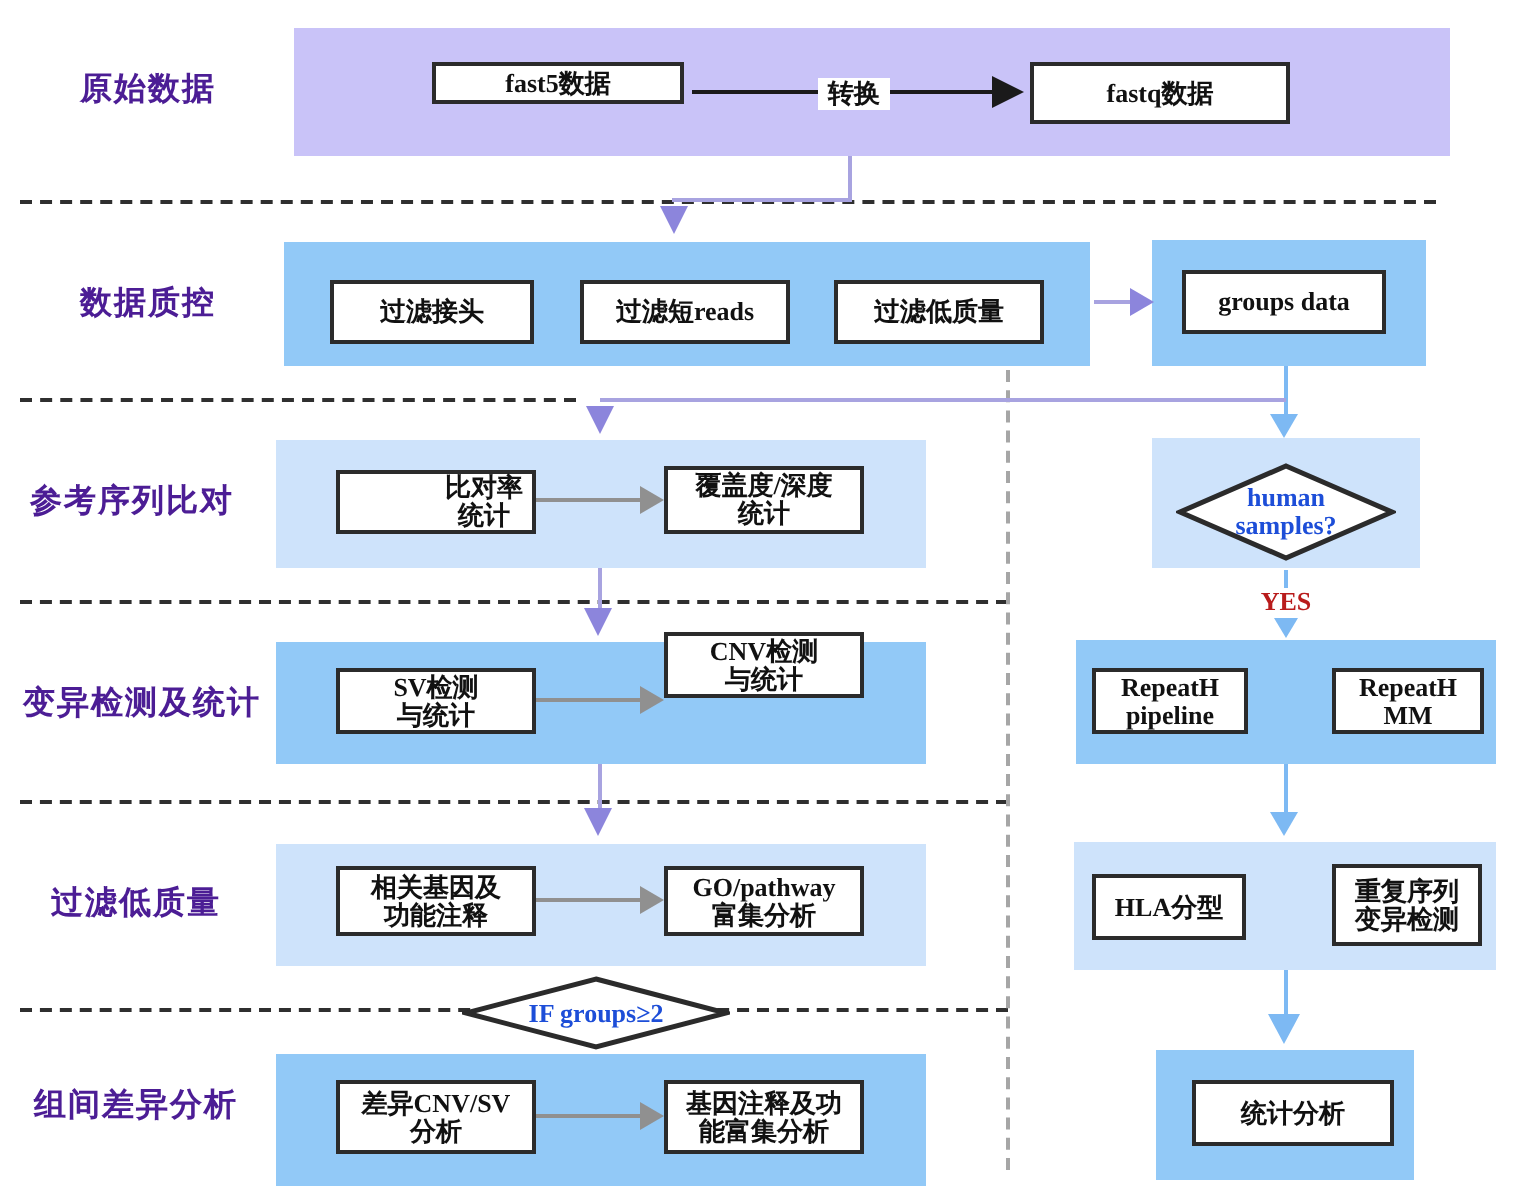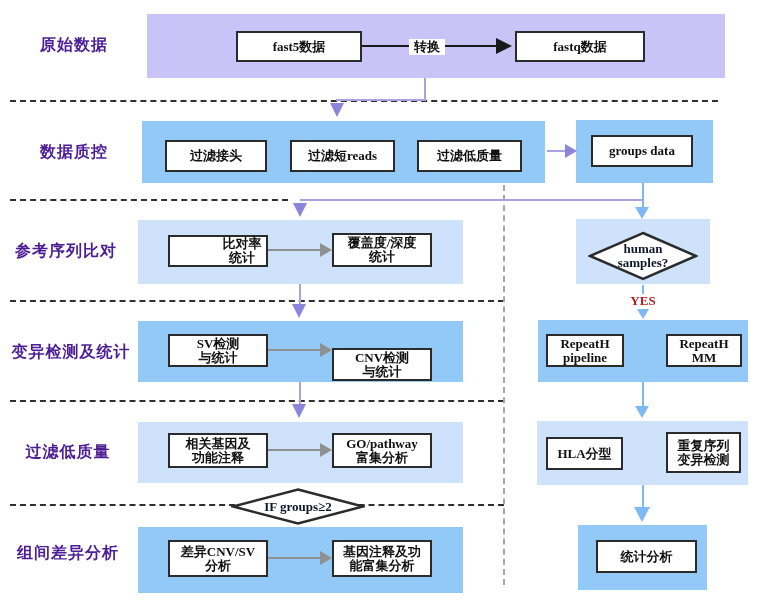--- a/index.html
+++ b/index.html
@@ -34,21 +34,21 @@
   .dashH{position:absolute;z-index:2;height:0;border-top:2px dashed #2f2f2f;}
   .dashV{position:absolute;z-index:2;width:0;border-left:2px dashed #a6a6a6;}
   .edge-label{position:absolute;z-index:5;background:#ffffff;display:flex;align-items:center;
         justify-content:center;font-weight:700;font-size:13px;color:#111;}
   .free-label{position:absolute;z-index:5;font-weight:700;font-size:13px;color:#b91c1c;
         transform:translate(-50%,-50%);white-space:nowrap;}
   .diamond{position:absolute;z-index:5;}
   .diamond svg{position:absolute;left:0;top:0;}
   .diamond .dtext{position:absolute;left:0;top:0;width:100%;height:100%;display:flex;
         align-items:center;justify-content:center;text-align:center;font-weight:700;
-        font-size:13px;line-height:14px;color:#0f172a;white-space:pre-line;}
+        font-size:13px;line-height:14px;color:#1d4ed8;white-space:pre-line;}
 </style>
 </head>
 <body>
 
 <div id="canvas">
 
   <div class="band purple" style="left:147px;top:14px;width:578px;height:64px;"></div>
   <div class="band dark" style="left:142px;top:121px;width:403px;height:62px;"></div>
   <div class="band dark" style="left:576px;top:120px;width:137px;height:63px;"></div>
   <div class="band light" style="left:138px;top:220px;width:325px;height:64px;"></div>
@@ -67,21 +67,21 @@
   <div class="dashH" style="left:10px;top:504px;width:494px;"></div>
   <div class="dashV" style="left:503px;top:185px;height:400px;"></div>
 
   <div class="rowlabel" style="left:74px;top:45px;">原始数据</div>
   <div class="rowlabel" style="left:74px;top:152px;font-family:Liberation Serif, serif;">数据质控</div>
   <div class="rowlabel" style="left:66px;top:251px;">参考序列比对</div>
   <div class="rowlabel" style="left:71px;top:352px;">变异检测及统计</div>
   <div class="rowlabel" style="left:68px;top:452px;">过滤低质量</div>
   <div class="rowlabel" style="left:68px;top:553px;">组间差异分析</div>
 
-  <div class="node" style="left:236px;top:31px;width:126px;height:31px;">fast5数据</div>
+  <div class="node" style="left:216px;top:31px;width:126px;height:21px;">fast5数据</div>
   <div class="node" style="left:515px;top:31px;width:130px;height:31px;">fastq数据</div>
   <div class="hline black-line" style="left:346px;top:45px;width:150px;"></div>
   <div class="head right black-h" style="left:496px;top:38px;"></div>
   <div class="edge-label" style="left:409px;top:39px;width:36px;height:16px;">转换</div>
 
   <div class="vline purple-line" style="left:424px;top:78px;height:23px;"></div>
   <div class="hline purple-line" style="left:336px;top:99px;width:90px;"></div>
   <div class="head down purple-h" style="left:330px;top:103px;"></div>
 
   <div class="node" style="left:165px;top:140px;width:102px;height:32px;">过滤接头</div>
@@ -102,21 +102,21 @@
   <div class="node" style="left:332px;top:233px;width:100px;height:34px;">覆盖度/深度
 统计</div>
 
   <div class="vline purple-line" style="left:299px;top:284px;height:20px;"></div>
   <div class="head down purple-h" style="left:292px;top:304px;"></div>
 
   <div class="node" style="left:168px;top:334px;width:100px;height:33px;">SV检测
 与统计</div>
   <div class="hline gray-line" style="left:268px;top:349px;width:52px;"></div>
   <div class="head right gray-h" style="left:320px;top:343px;"></div>
-  <div class="node" style="left:332px;top:348px;width:100px;height:33px;">CNV检测
+  <div class="node" style="left:332px;top:316px;width:100px;height:33px;">CNV检测
 与统计</div>
 
   <div class="vline purple-line" style="left:299px;top:382px;height:22px;"></div>
   <div class="head down purple-h" style="left:292px;top:404px;"></div>
 
   <div class="node" style="left:168px;top:433px;width:100px;height:35px;">相关基因及
 功能注释</div>
   <div class="hline gray-line" style="left:268px;top:449px;width:52px;"></div>
   <div class="head right gray-h" style="left:320px;top:443px;"></div>
   <div class="node" style="left:332px;top:433px;width:100px;height:35px;">GO/pathway

